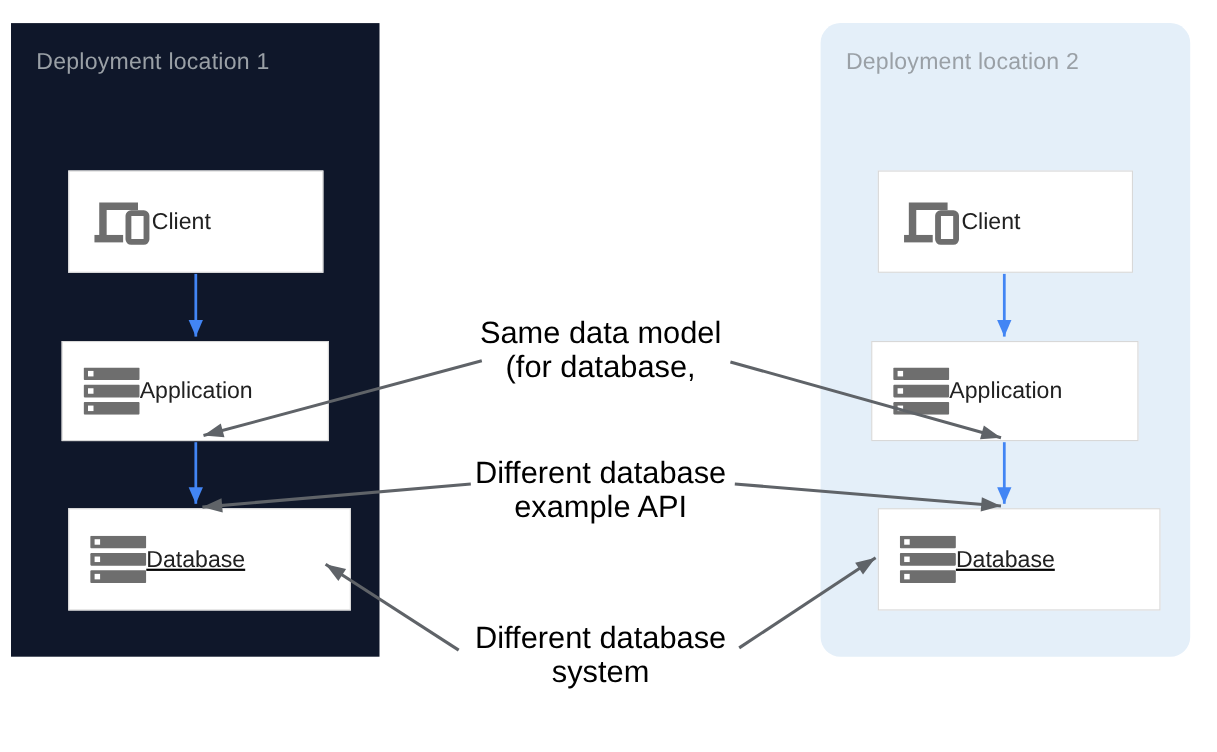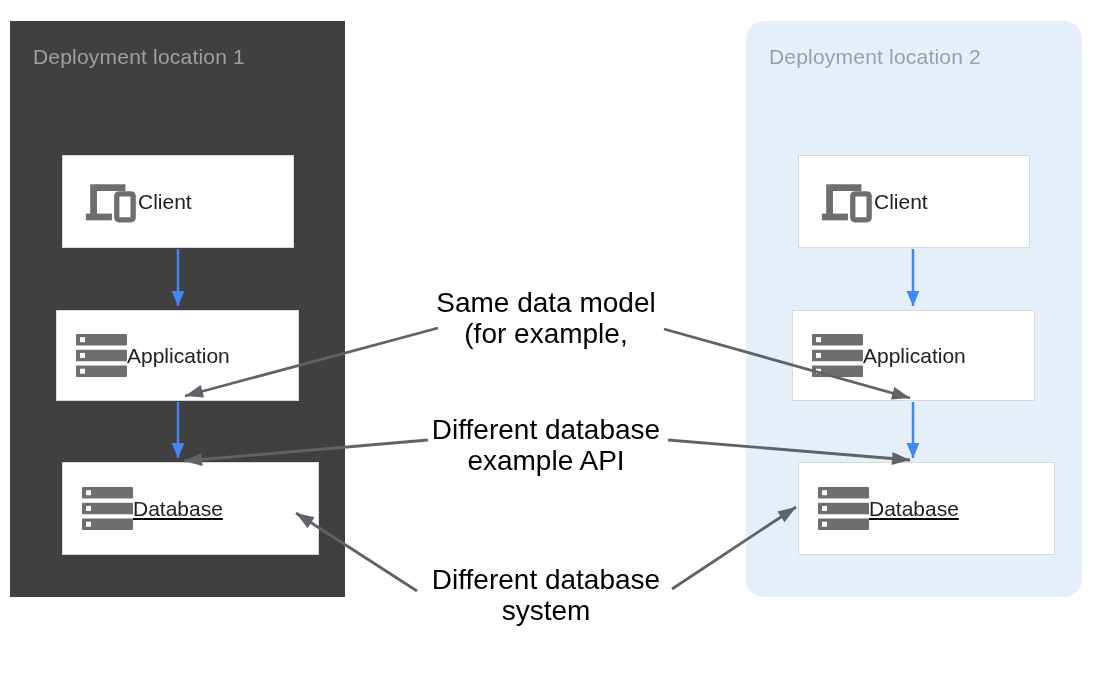--- a/index.html
+++ b/index.html
@@ -31,21 +31,21 @@
   }
   .annotation-1{top:287px;}
   .annotation-2{top:414px;}
   .annotation-3{top:564px;}
 </style>
 </head>
 <body>
 
 <div class="stage">
 
-  <section class="panel panel-left" style="background-color: #404040; text-align: right;">
+  <section class="panel panel-left" style="background-color: #0f172a; text-align: right;">
     <div class="panel-title" style="color: rgb(154, 160, 166);">Deployment location 1</div>
 
     <div class="node node-client">
       <span class="node-icon">
         <svg width="56" height="46" viewBox="0 0 58 46">
           <g fill="none" stroke-width="7" stroke="#6e6e6e">
             <path d="M12 38 V8 H45"></path>
           </g>
           <rect x="4" y="35" width="27" height="7" fill="#6e6e6e"></rect>
           <rect x="36" y="14.5" width="17" height="27" rx="2.5" fill="#ffffff" stroke-width="5.5" stroke="#6e6e6e"></rect>
@@ -164,21 +164,21 @@
 
     <line x1="428" y1="440" x2="184" y2="461" stroke-width="2.8" marker-end="url(#head-gray)" stroke="#5f6368"></line>
     <line x1="668" y1="440" x2="910" y2="460" stroke-width="2.8" marker-end="url(#head-gray)" stroke="#5f6368"></line>
 
     <line x1="417" y1="591" x2="296" y2="513" stroke-width="2.8" marker-end="url(#head-gray)" stroke="#5f6368"></line>
     <line x1="672" y1="589" x2="796" y2="507" stroke-width="2.8" marker-end="url(#head-gray)" stroke="#5f6368"></line>
   </svg>
 
   <div class="annotation annotation-1" style="color: rgb(0, 0, 0);">
     <div>Same data model</div>
-    <div>(for example,</div>
+    <div>(for database,</div>
   </div>
 
   <div class="annotation annotation-2" style="color: rgb(0, 0, 0);">
     <div>Different database</div>
     <div>example API</div>
   </div>
 
   <div class="annotation annotation-3" style="color: rgb(0, 0, 0);">
     <div>Different database</div>
     <div>system</div>

